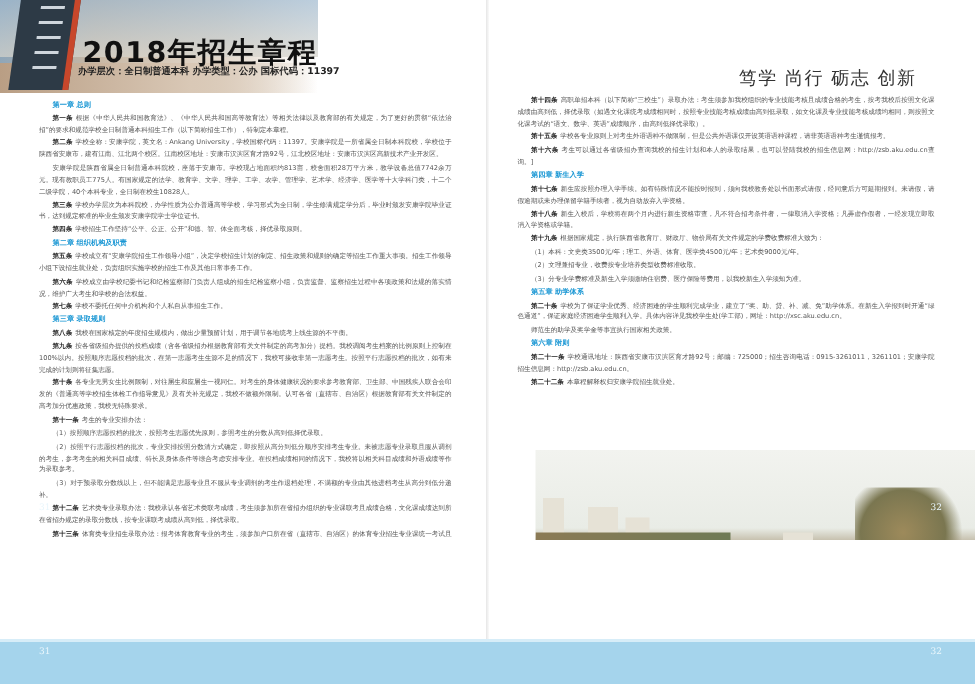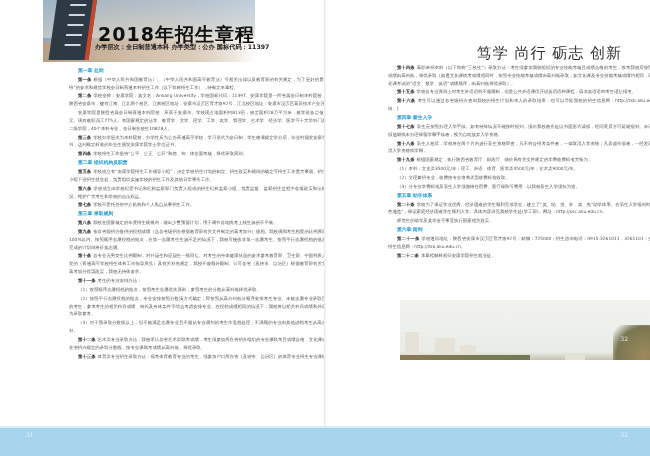--- a/index.html
+++ b/index.html
@@ -1,36 +1,36 @@
 <!DOCTYPE html>
 <html><head>
 <meta charset="utf-8">
 <style>
   * { box-sizing: border-box; margin: 0; padding: 0; }
   html, body { width: 650px; height: 456px; overflow: hidden; background: #ffffff; }
   body { font-family: "DejaVu Sans", sans-serif; color: #333; position: relative; }
 
   .spread { position: absolute; left: 0; top: 0; width: 650px; height: 456px; display: flex; }
-  .page { position: relative; width: 325px; height: 360px; background: #fff; overflow: hidden; margin-left: 43px; }
+  .page { position: relative; width: 325px; height: 360px; background: #fff; overflow: hidden; }
 
   
   .banner { position: absolute; left: 0; top: 0; width: 212px; height: 62px;
     background: linear-gradient(90deg, #8fa6b8 0%, #c7b7a4 30%, #e3d8cb 70%, rgba(255,255,255,0) 100%); overflow: hidden; }
   .banner .sky { position: absolute; left: 0; top: 0; width: 100%; height: 38px;
     background: linear-gradient(180deg, #9fb9cf 0%, #d6d4cc 100%); opacity: .7; }
   .banner .ground { position: absolute; left: 0; bottom: 0; width: 100%; height: 20px;
     background: linear-gradient(90deg, #b99e84 0%, #d9c8b6 60%, rgba(255,255,255,0) 100%); }
   .banner .sign { position: absolute; left: 10px; top: -4px; width: 40px; height: 64px; background: #2d3a46;
     transform: skewX(-8deg); border-right: 4px solid #c8472b; }
   .banner .sign span { display:block; height: 2px; width: 16px; background:#cfd6dd; margin: 8px 0 0 14px; }
   .title { position: absolute; left: 55px; top: 22px; font-family: "DejaVu Sans", sans-serif; font-weight: bold;
     font-size: 19px; color: #111; letter-spacing: 1px; }
   .subtitle { position: absolute; left: 52px; top: 43px; font-size: 6.2px; font-weight: bold; color: #222; white-space: nowrap; }
 
-  .motto { position: absolute; right: 28px; top: 44px; font-size: 15px; color: #333; letter-spacing: 1px; }
+  .motto { position: absolute; right: 39px; top: 44px; font-size: 12px; color: #333; letter-spacing: 1px; }
 
   .body-text { position: absolute; font-size: 4.4px; line-height: 7.8px; color: #555; text-align: justify; }
   .left-body { left: 26px; top: 66px; width: 275px; }
   .right-body { left: 20px; top: 64px; width: 278px; }
   .body-text p { text-indent: 9px; margin-bottom: 1.1px; }
   .body-text .art { font-weight: bold; color: #222; margin-right: 2px; }
   .body-text .chapter { color: #1a97d4; font-weight: bold; font-size: 4.8px; text-indent: 9px; margin: 1px 0 1px; }
 
   .photo { position: absolute; left: 32px; top: 300px; width: 293px; height: 130px; overflow: hidden;
     background: linear-gradient(180deg, #f2f3ef 0%, #e9ece6 40%, #b2a78d 50%, #6f7a6a 58%, #5c6b73 70%, #41505b 100%); }

